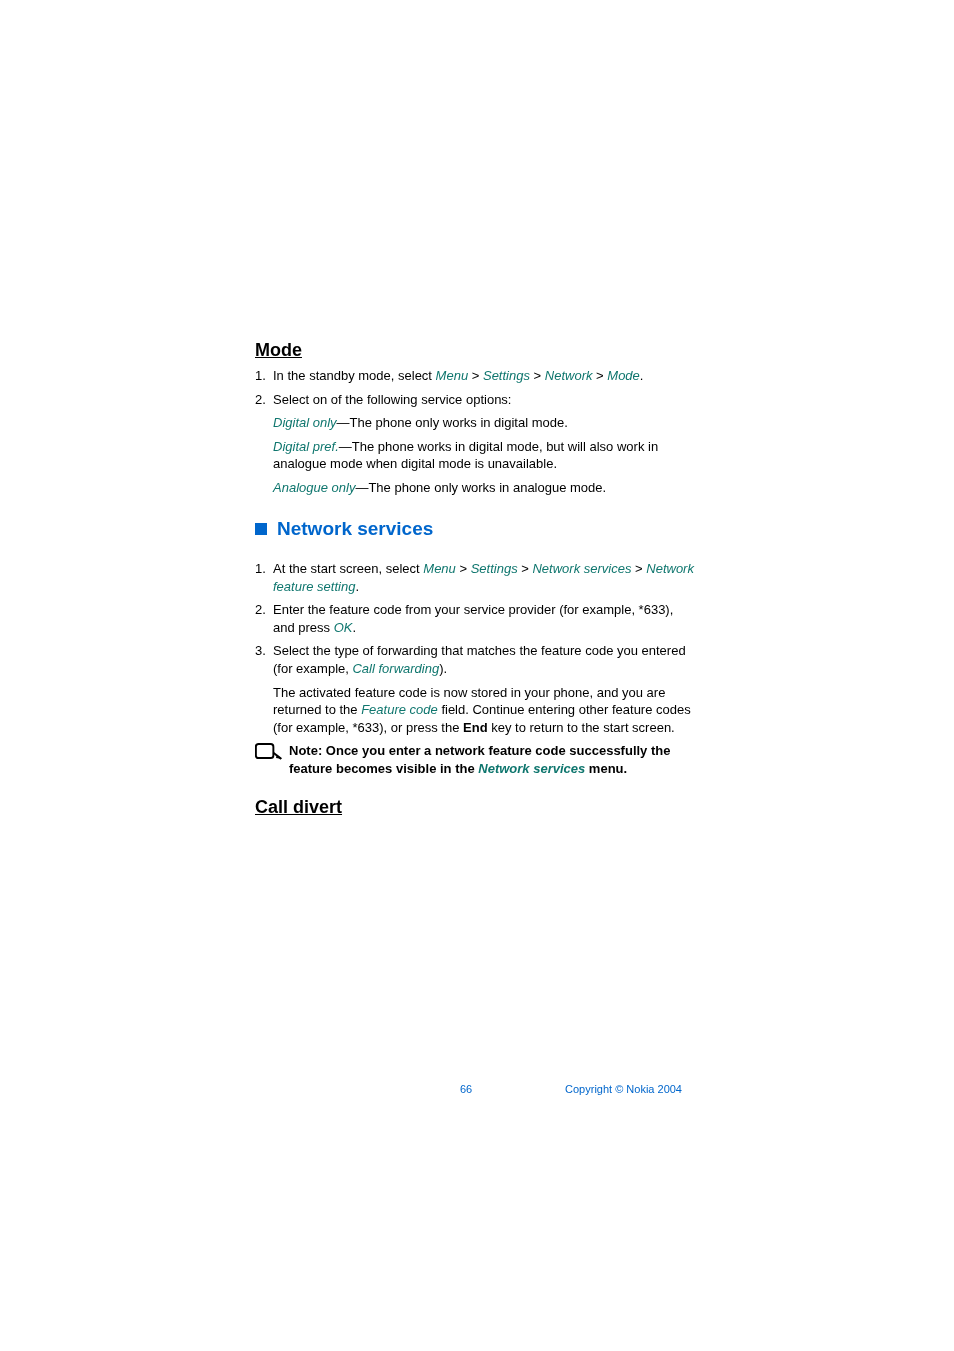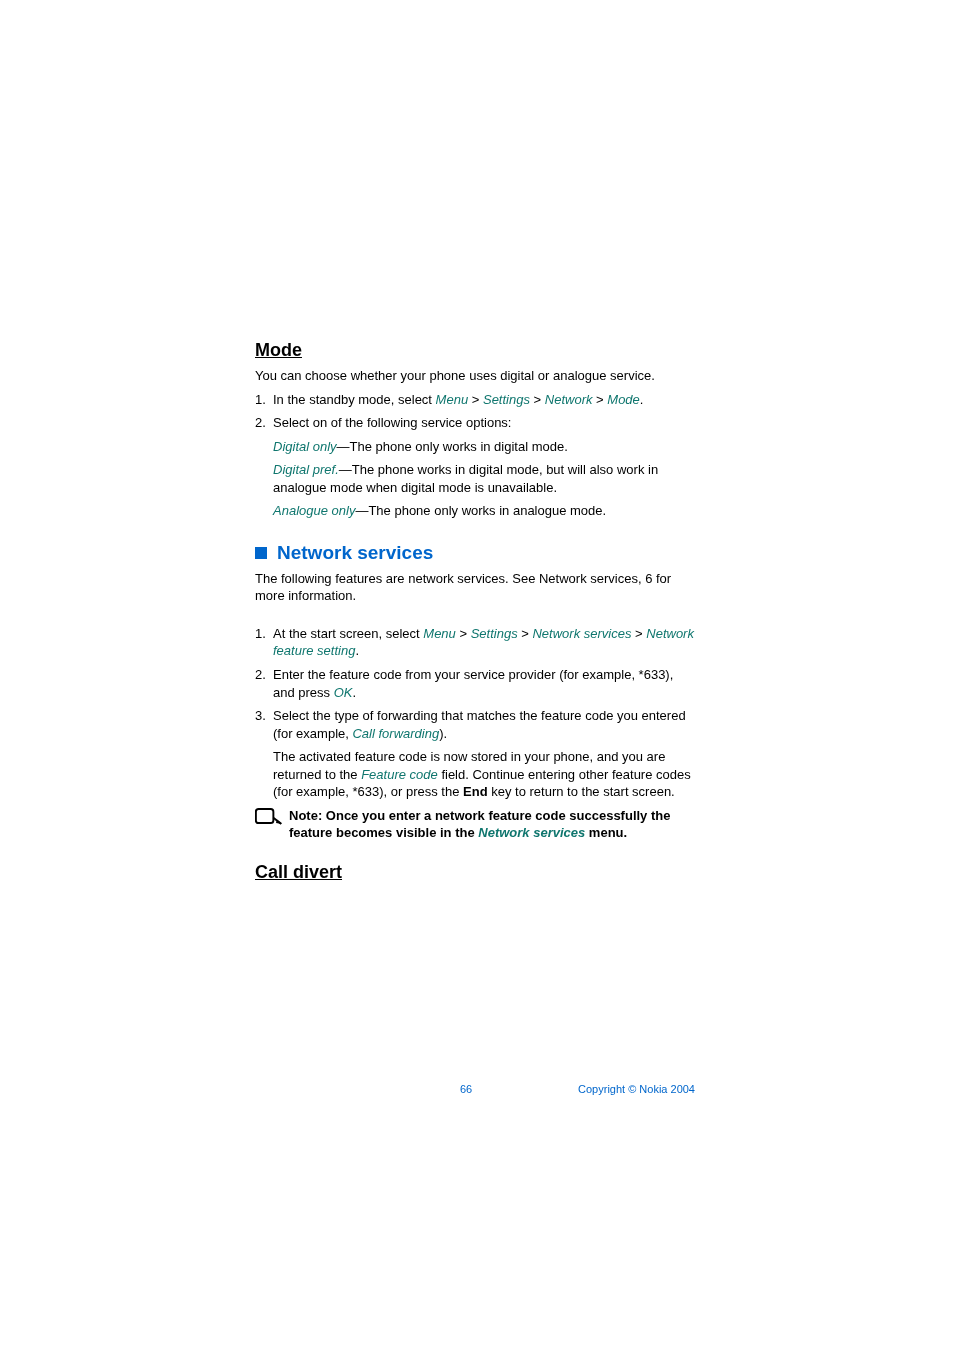--- a/index.html
+++ b/index.html
@@ -14,31 +14,30 @@
   .link { color: #0f766e; font-style: italic; }
   .gt { font-size: 13px; }
   .section-head-row { display: flex; align-items: center; margin-top: 22px; margin-bottom: 6px; }
   .square { width: 12px; height: 12px; background: #0066cc; margin-right: 10px; flex-shrink: 0; }
   .section-head { color: #0066cc; font-size: 19px; font-weight: bold; }
   .note-row { display: flex; align-items: flex-start; margin-top: 6px; margin-bottom: 6px; font-weight: bold; }
   .note-icon { width: 28px; flex-shrink: 0; margin-right: 6px; margin-top: 1px; }
   .note-text { font-size: 13px; line-height: 1.35; }
   .footer { position: absolute; left: 255px; bottom: 268px; width: 440px; font-size: 11px; }
   .page-num { color: #0066cc; position: absolute; left: 205px; }
-  .copyright { color: #0066cc; position: absolute; right: 0; }
+  .copyright { color: #0066cc; position: absolute; right: 13px; }
   .spacer-md { height: 14px; }
 </style>
 </head>
 <body>
 
 <div class="page">
   <div class="content">
 
     <div class="h-underline">Mode</div>
-    <div class="body-text">You can choose whether your phone uses digital or analogue service.</div>
 
     <div class="ol-item">
       <span class="ol-num">1.</span>
       <span>In the standby mode, select </span><span class="link">Menu</span><span class="gt"> &gt; </span><span class="link">Settings</span><span class="gt"> &gt; </span><span class="link">Network</span><span class="gt"> &gt; </span><span class="link">Mode</span><span>.</span>
     </div>
 
     <div class="ol-item">
       <span class="ol-num">2.</span>
       <span>Select on of the following service options:</span>
     </div>
@@ -50,21 +49,20 @@
       <span class="link">Digital pref.</span><span>—The phone works in digital mode, but will also work in analogue mode when digital mode is unavailable.</span>
     </div>
     <div class="indent">
       <span class="link">Analogue only</span><span>—The phone only works in analogue mode.</span>
     </div>
 
     <div class="section-head-row">
       <div class="square"></div>
       <div class="section-head">Network services</div>
     </div>
-    <div class="body-text">The following features are network services. See Network services, 6 for more information.</div>
 
     <div class="spacer-md"></div>
 
 
     <div class="ol-item">
       <span class="ol-num">1.</span>
       <span>At the start screen, select </span><span class="link">Menu</span><span class="gt"> &gt; </span><span class="link">Settings</span><span> &gt; </span><span class="link">Network services</span><span class="gt"> &gt; </span><span class="link">Network feature setting</span><span>.</span>
     </div>
 
     <div class="ol-item">

